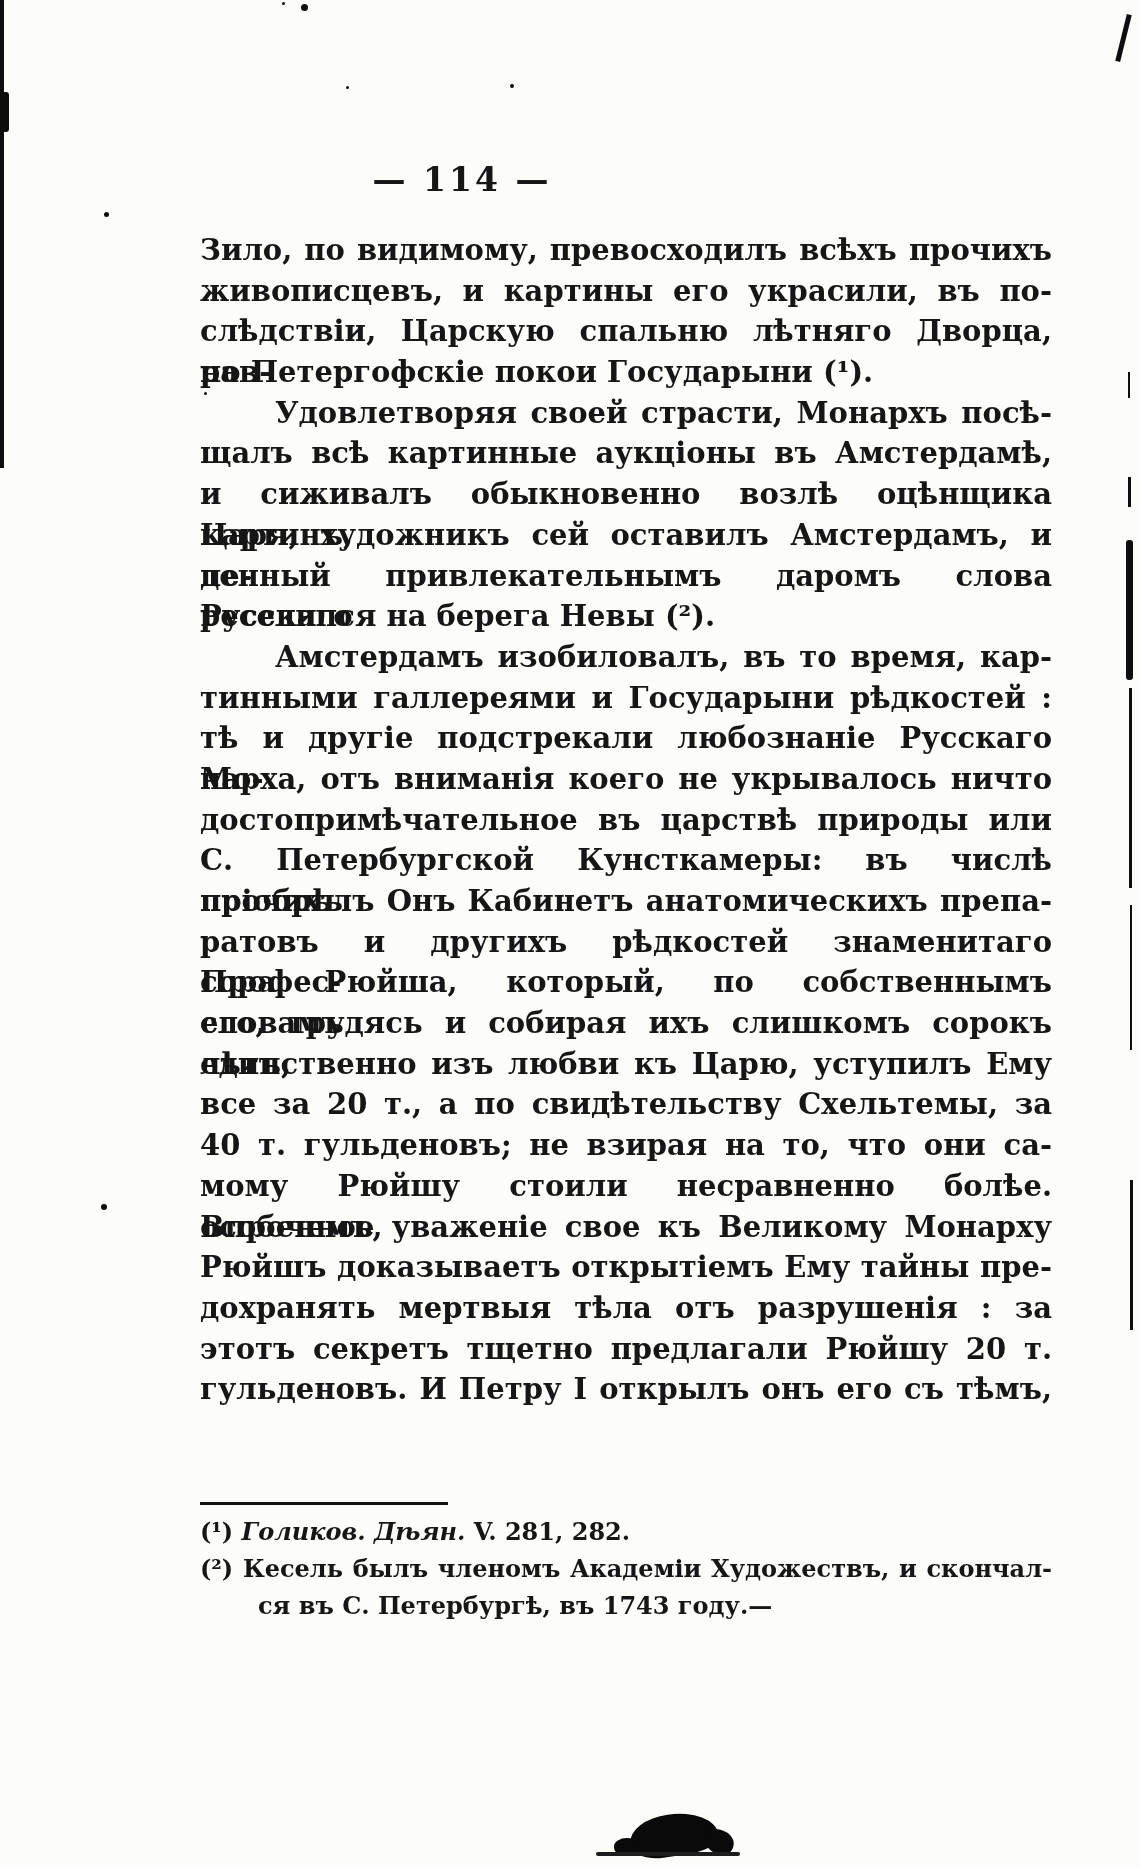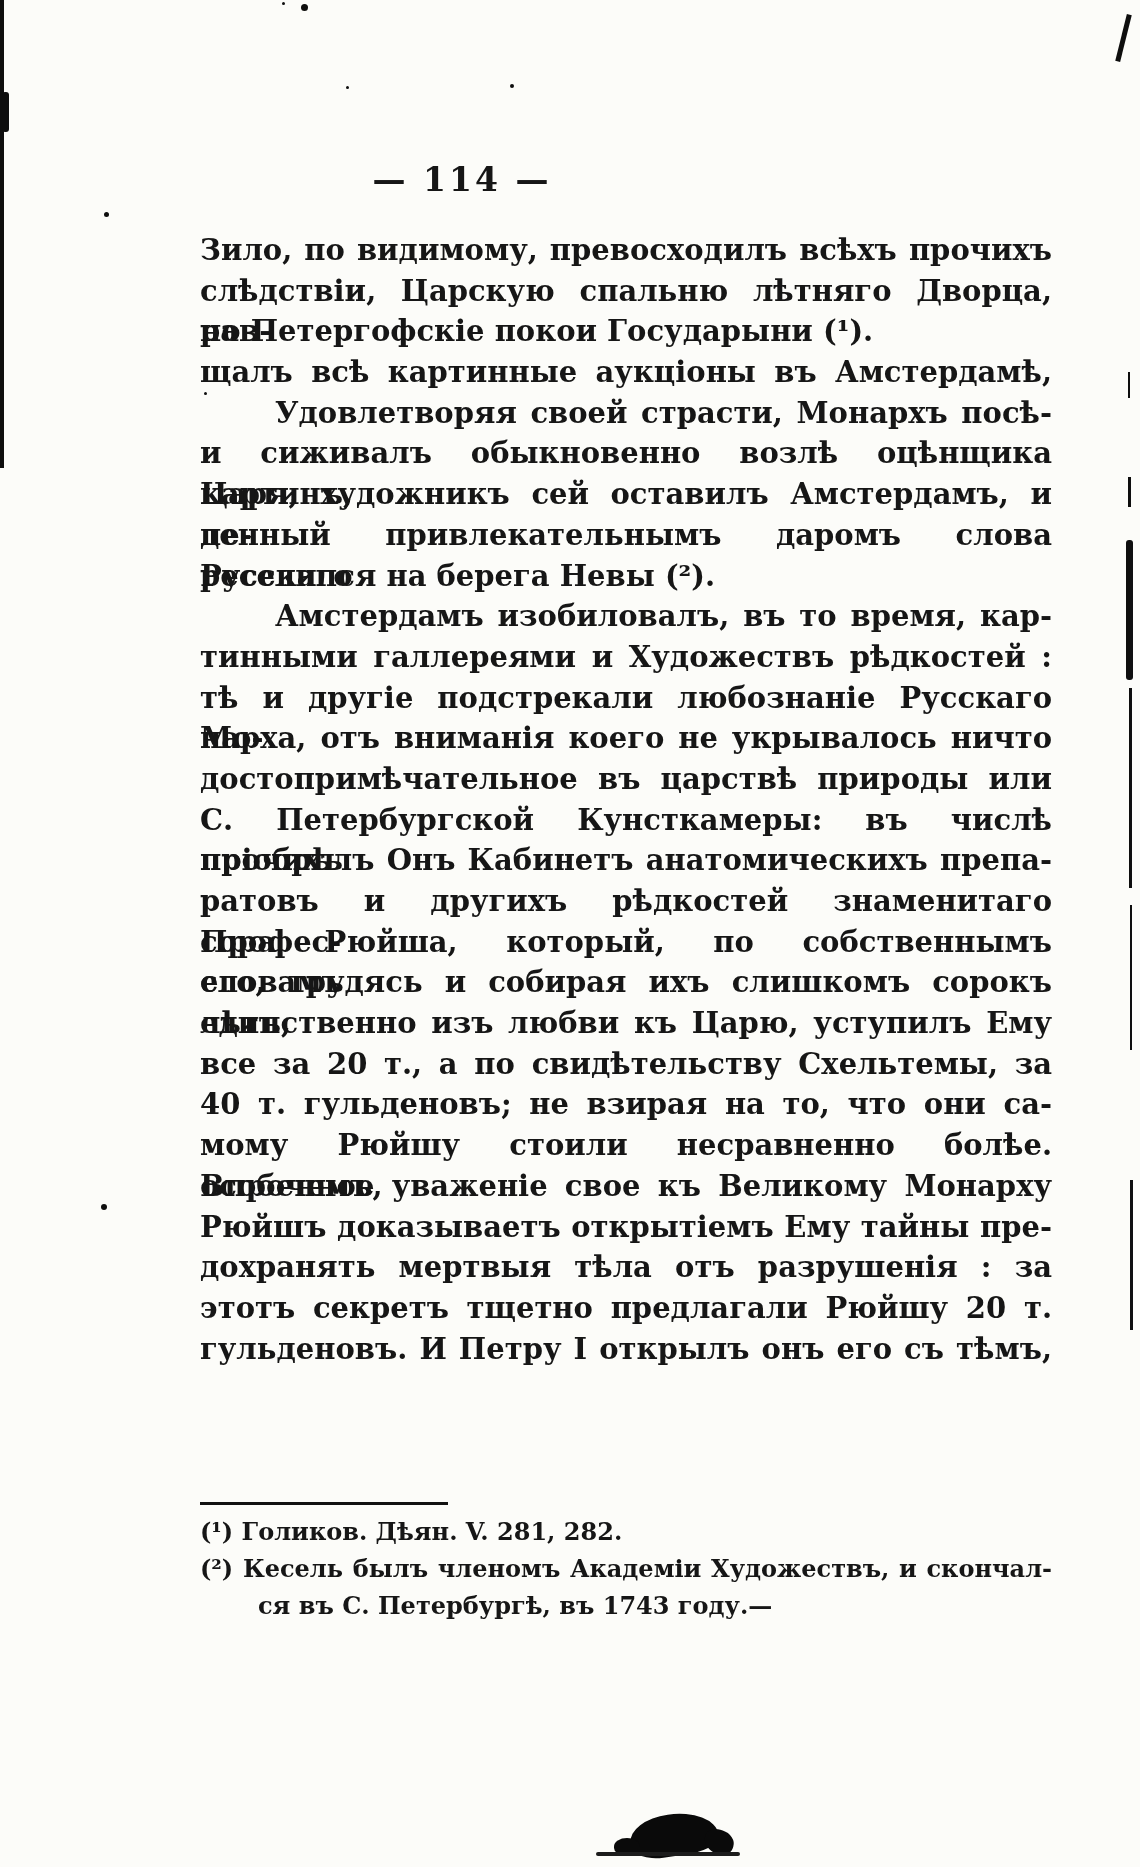--- a/index.html
+++ b/index.html
@@ -30,21 +30,21 @@
   .footnote-rule {
     position: absolute; left: 200px; top: 1502px;
     width: 248px; height: 3px; background: #121212;
   }
   .footnotes {
     position: absolute; left: 200px; top: 1513px; width: 852px;
     font-size: 24px; font-weight: bold;
   }
   .fn-line { line-height: 37px; text-align: left; }
   .fn-line.just { text-align: justify; text-align-last: justify; }
-  .fn-line .it { }
+  .fn-line .it { font-style: italic; }
   .fn-cont { padding-left: 58px; }
   
   .mark { position: absolute; background: #0e0e0e; }
   .round { border-radius: 50%; }
   .edge-left-line   { left: 0;      top: 0;      width: 4px; height: 468px; }
   .edge-left-blob   { left: 2px;    top: 92px;   width: 7px; height: 40px; border-radius: 3px; }
   .corner-tick      { left: 1121px; top: 14px;   width: 5px; height: 48px; transform: rotate(14deg); }
   .edge-r1 { left: 1128px; top: 372px;  width: 2px; height: 26px; }
   .edge-r2 { left: 1128px; top: 477px;  width: 3px; height: 30px; }
   .edge-r3 { left: 1126px; top: 540px;  width: 7px; height: 140px; border-radius: 3px; }
@@ -80,30 +80,31 @@
     background: #1c1c1c; border-radius: 2px;
   }
 </style>
 </head>
 <body>
 
 <div class="page-number">— 114 —</div>
 
 <div class="body-text">
   <div class="line">Зило, по видимому, превосходилъ всѣхъ прочихъ</div>
+  <div class="line">живописцевъ, и картины его украсили, въ по-</div>
   <div class="line">слѣдствіи, Царскую спальню лѣтняго Дворца, рав-</div>
   <div class="line end">но Петергофскіе покои Государыни (¹).</div>
+  <div class="line indent">Удовлетворяя своей страсти, Монархъ посѣ-</div>
   <div class="line">щалъ всѣ картинные аукціоны въ Амстердамѣ,</div>
-  <div class="line indent">Удовлетворяя своей страсти, Монархъ посѣ-</div>
   <div class="line">и сиживалъ обыкновенно возлѣ оцѣнщика картинъ,</div>
   <div class="line">Царя, художникъ сей оставилъ Амстердамъ, и пе-</div>
   <div class="line">денный привлекательнымъ даромъ слова Русскаго</div>
   <div class="line end">реселился на берега Невы (²).</div>
   <div class="line indent">Амстердамъ изобиловалъ, въ то время, кар-</div>
-  <div class="line">тинными галлереями и Художествъ рѣдкостей :</div>
+  <div class="line">тинными галлереями и Государыни рѣдкостей :</div>
   <div class="line">тѣ и другіе подстрекали любознаніе Русскаго Мо-</div>
   <div class="line">нарха, отъ вниманія коего не укрывалось ничто</div>
   <div class="line">достопримѣчательное въ царствѣ природы или</div>
   <div class="line">С. Петербургской Кунсткамеры: въ числѣ прочихъ</div>
   <div class="line">пріобрѣлъ Онъ Кабинетъ анатомическихъ препа-</div>
   <div class="line">ратовъ и другихъ рѣдкостей знаменитаго Профес-</div>
   <div class="line">сора Рюйша, который, по собственнымъ словамъ</div>
   <div class="line">его, трудясь и собирая ихъ слишкомъ сорокъ лѣтъ,</div>
   <div class="line">единственно изъ любви къ Царю, уступилъ Ему</div>
   <div class="line">все за 20 т., а по свидѣтельству Схельтемы, за</div>

